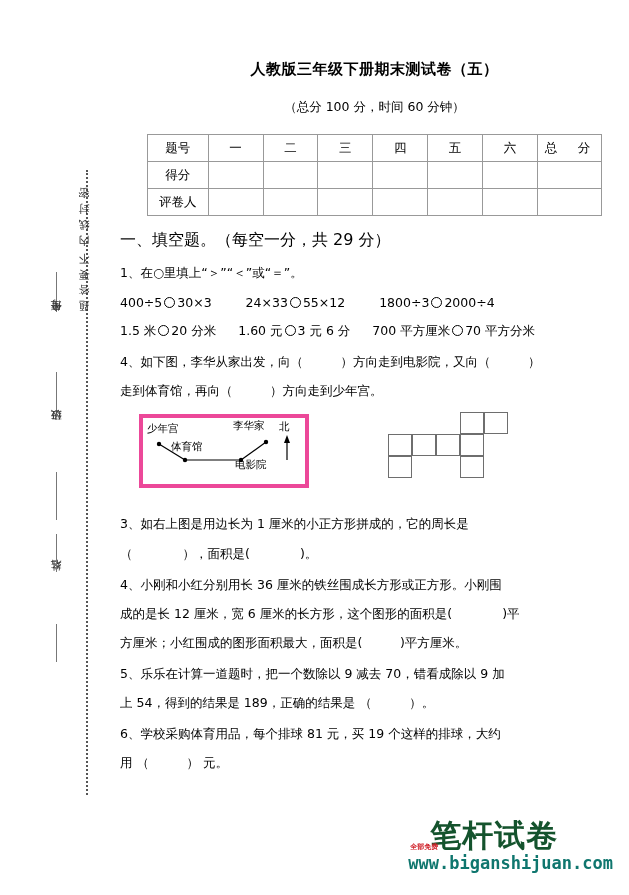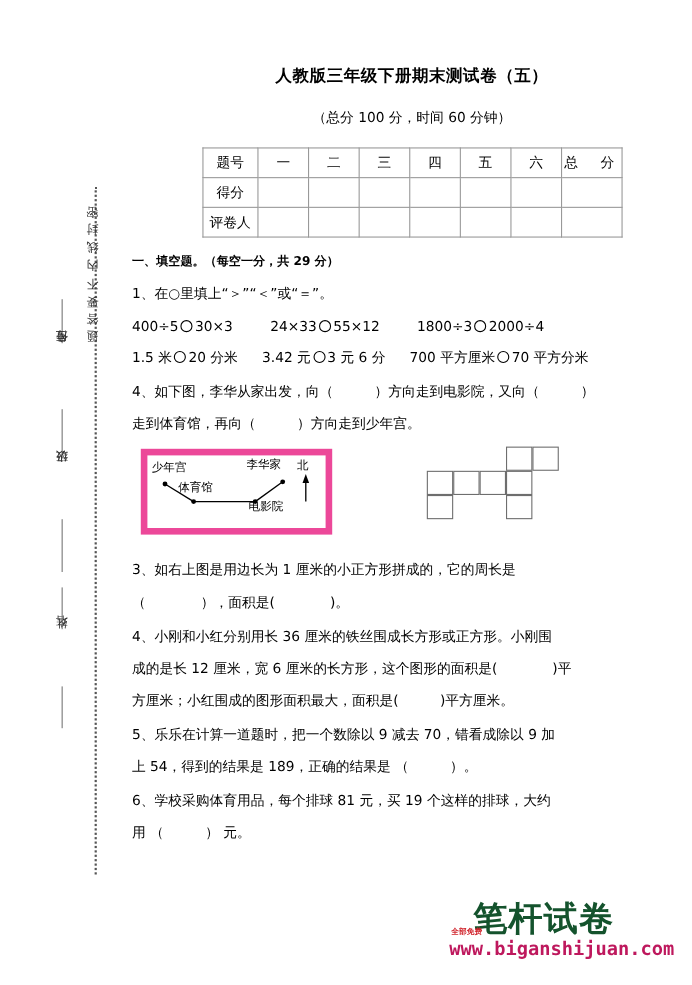--- a/index.html
+++ b/index.html
@@ -77,41 +77,41 @@
   .paper-subtitle {
     text-align: center;
     font-size: 12.5px;
     margin-top: 20px;
   }
 
   
   table.score-table {
     border-collapse: collapse;
     margin: 18px auto 0 auto;
-    width: 382px;
+    width: 455px;
   }
   table.score-table td {
     border: 1px solid #999;
     height: 26px;
     text-align: center;
     font-size: 12.5px;
     padding: 0;
   }
   table.score-table td.head-cell { width: 52px; }
   table.score-table td.num-cell  { width: 47px; }
   table.score-table td.total-cell{ width: 55px; letter-spacing: 4px; }
 
   
   .content {
     margin: 14px 0 0 0;
     padding: 0 8px 0 0;
   }
   .sec-head {
-    font-size: 11px;
-    font-weight: bold;
+    font-size: 16px;
+    font-weight: normal;
     margin: 14px 0 0 0;
   }
   .qline {
     font-size: 12.5px;
     margin-top: 13px;
     line-height: 1.45;
   }
   .qline.tight { margin-top: 11px; }
   .exprs {
     font-size: 12.5px;
@@ -133,25 +133,25 @@
   
   .figure-row {
     position: relative;
     height: 92px;
     margin-top: 10px;
   }
 
   
   .map-fig {
     position: absolute;
-    left: 8px;
+    left: 19px;
     top: 4px;
     width: 162px;
     height: 66px;
-    border: 6px solid #ec4899;
+    border: 4px solid #ec4899;
   }
   .map-fig svg { display: block; }
   .map-label {
     position: absolute;
     font-size: 10.5px;
     white-space: nowrap;
   }
 
   
   .poly-fig {
@@ -179,21 +179,21 @@
     font-weight: bold;
     letter-spacing: 1px;
     color: #14532d;
     line-height: 1.05;
     margin-left: 22px;
   }
   .wm-url {
     font-family: "DejaVu Sans Mono", "Liberation Mono", monospace;
     font-size: 17px;
     font-weight: bold;
-    color: #be185d;
+    color: #0f766e;
     letter-spacing: 0px;
     margin-top: 1px;
   }
   .wm-free {
     position: absolute;
     left: 2px;
     bottom: 21px;
     font-size: 7px;
     font-weight: bold;
     color: #d0232b;
@@ -270,21 +270,21 @@
       <span>400÷5</span><span class="circ"></span><span>30×3</span>
       <span class="gap-lg"></span>
       <span>24×33</span><span class="circ"></span><span>55×12</span>
       <span class="gap-lg"></span>
       <span>1800÷3</span><span class="circ"></span><span>2000÷4</span>
     </div>
 
     <div class="exprs">
       <span>1.5 米</span><span class="circ"></span><span>20 分米</span>
       <span class="gap-sm"></span>
-      <span>3.42 元</span><span class="circ"></span><span>3 元 6 分</span>
+      <span>1.60 元</span><span class="circ"></span><span>3 元 6 分</span>
       <span class="gap-sm"></span>
       <span>700 平方厘米</span><span class="circ"></span><span>70 平方分米</span>
     </div>
 
     <div class="qline">
       <span>4、如下图，李华从家出发，向（</span><span class="blank-paren">　　　</span><span>）方向走到电影院，又向（</span><span class="blank-paren">　　　</span><span>）</span>
     </div>
     <div class="qline tight">
       <span>走到体育馆，再向（</span><span class="blank-paren">　　　</span><span>）方向走到少年宫。</span>
     </div>

